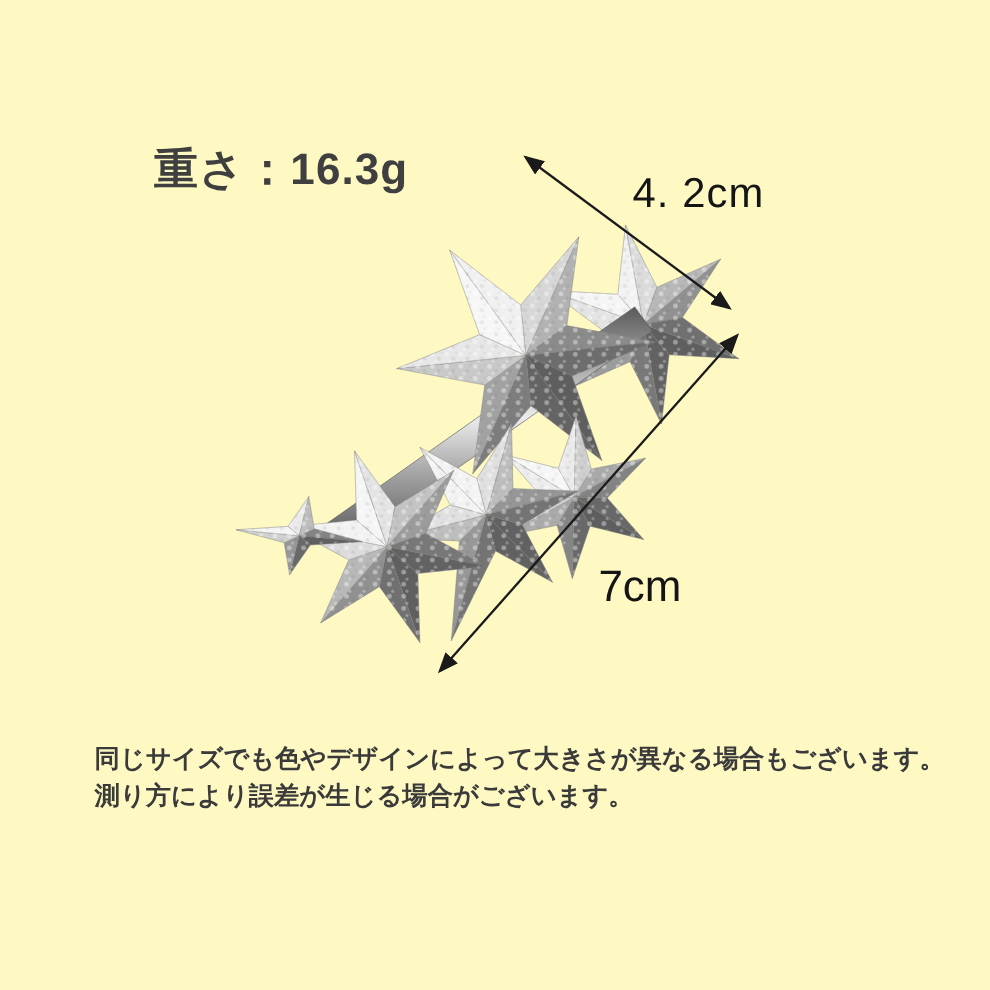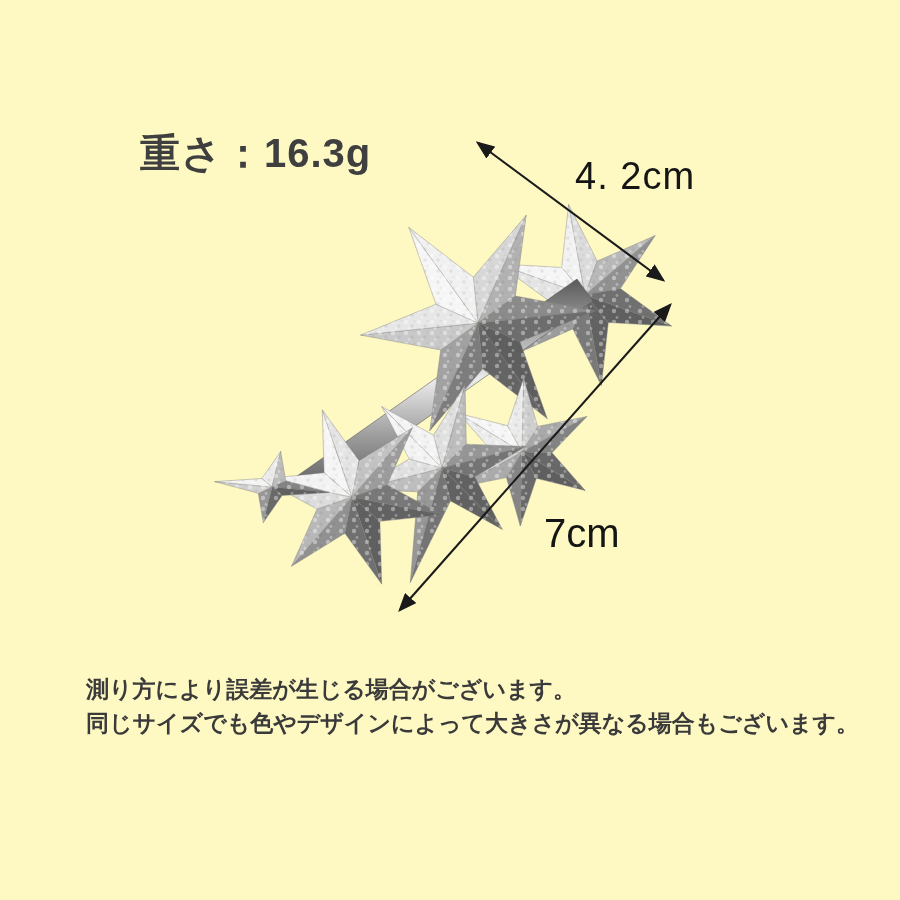--- a/index.html
+++ b/index.html
@@ -140,17 +140,17 @@
     <line x1="670" y1="305" x2="400" y2="610" stroke="#1a1a1a" stroke-width="2.1" marker-start="url(#ah)" marker-end="url(#ah)"></line>
   </svg>
 
   <div class="abs weight-label">重さ：16.3g</div>
 
   <div class="abs dim-label dim-width">4. 2cm</div>
 
   <div class="abs dim-label dim-length">7cm</div>
 
   <div class="abs notes">
+    <div>同じサイズでも色やデザインによって大きさが異なる場合もございます。</div>
     <div>測り方により誤差が生じる場合がございます。</div>
-    <div>同じサイズでも色やデザインによって大きさが異なる場合もございます。</div>
   </div>
 
 </div>
 
 </body></html>

